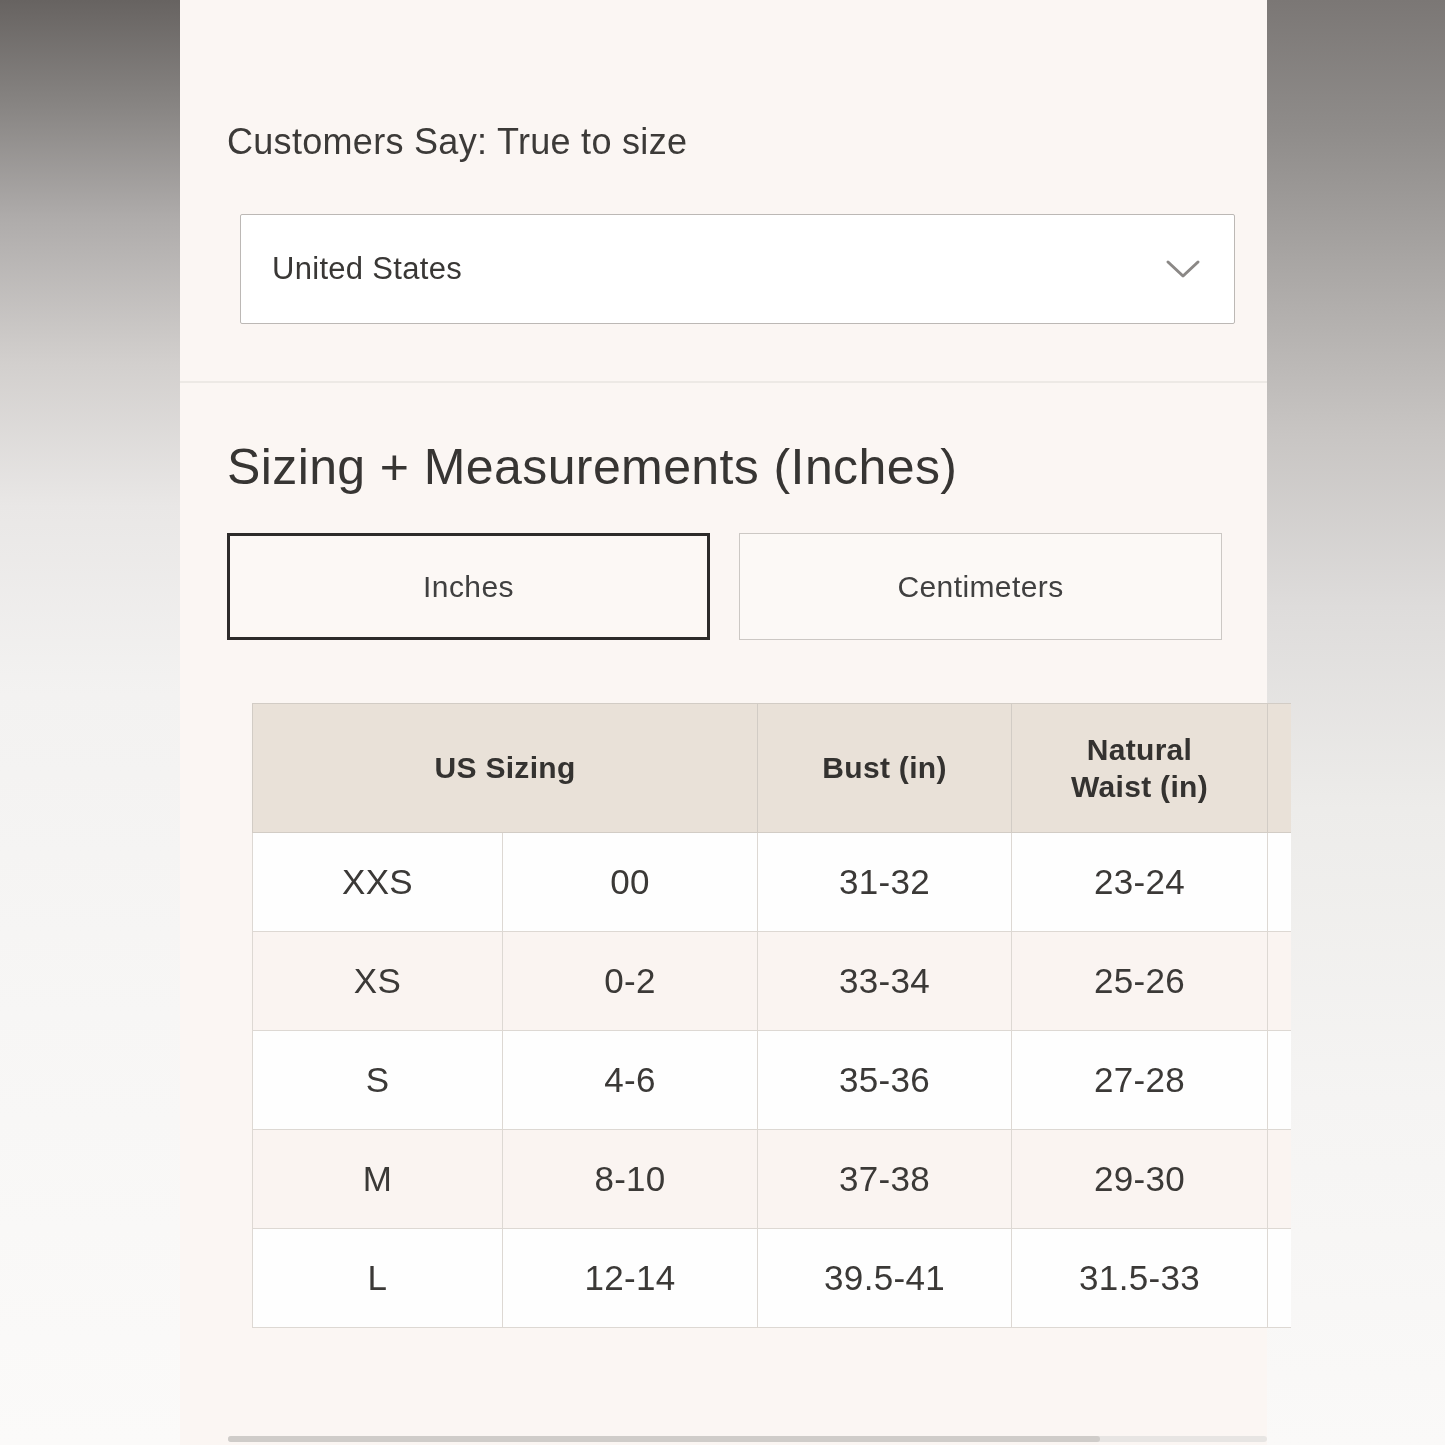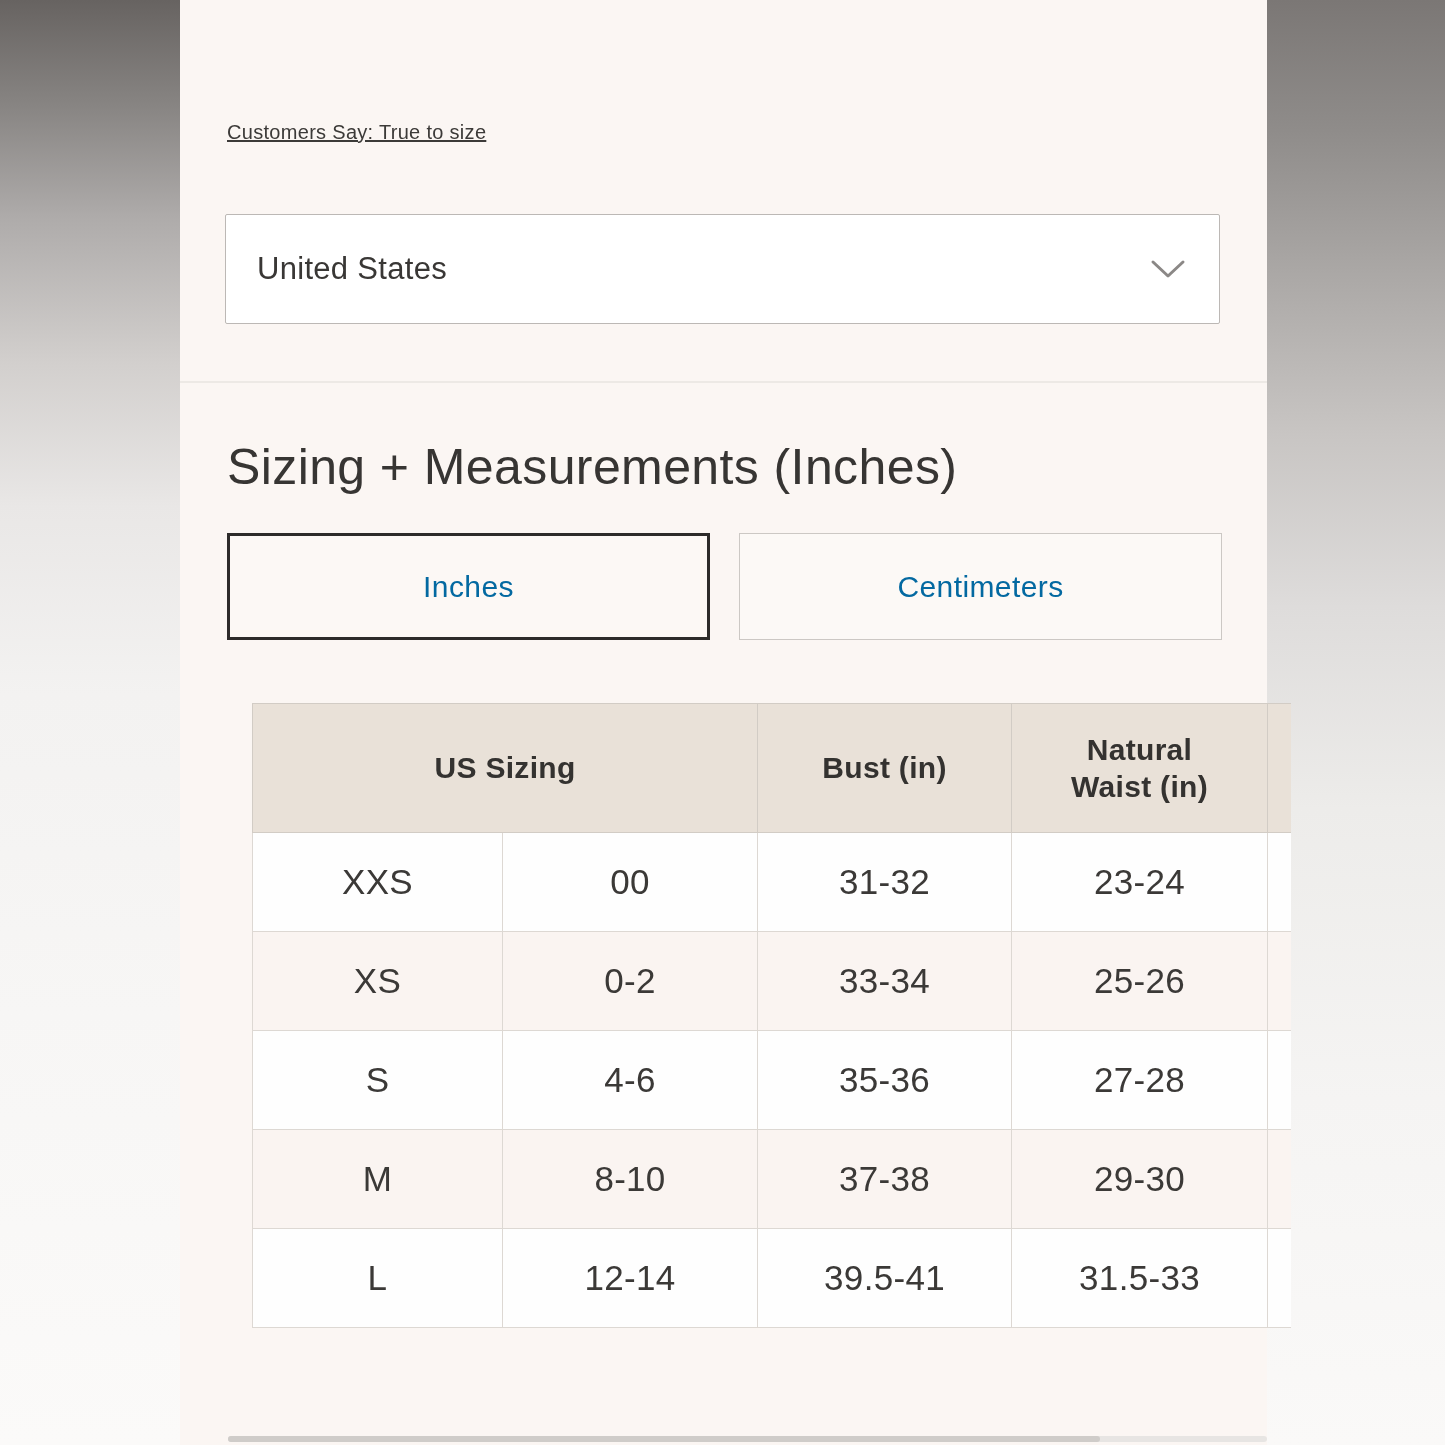--- a/index.html
+++ b/index.html
@@ -33,24 +33,24 @@
     background:#fbf6f3;
     color:#3a3836;
   }
   .section-top{position:relative;height:381px;}
   .page-title{
     position:absolute;left:47px;top:40px;
     font-size:38px;font-weight:400;letter-spacing:.5px;color:#373533;
   }
   .fit-note{
     position:absolute;left:47px;top:121px;
-    font-size:20px;font-weight:400;letter-spacing:.3px;color:#3c3a38;text-decoration:underline;
+    font-size:36px;font-weight:400;letter-spacing:.3px;color:#3c3a38;
   }
   .dropdown{
-    position:absolute;left:45px;top:214px;
+    position:absolute;left:60px;top:214px;
     width:995px;height:110px;
     background:#ffffff;
     border:1px solid #bcb8b5;
     border-radius:2px;
     box-sizing:border-box;
     display:flex;align-items:center;
     cursor:pointer;
   }
   .dropdown-value{
     margin-left:31px;
@@ -70,21 +70,21 @@
   }
   .unit-toggle{
     position:absolute;left:47px;top:150px;
     width:995px;display:flex;gap:29px;
   }
   .unit-btn{
     width:484px;height:107px;
     box-sizing:border-box;
     display:flex;align-items:center;justify-content:center;
     font-family:"Liberation Sans","DejaVu Sans",sans-serif;
-    font-size:30px;letter-spacing:.4px;color:#0369a1;
+    font-size:30px;letter-spacing:.4px;color:#404040;
     background:#fcf9f6;
     border:1px solid #ccc8c4;
     cursor:pointer;
   }
   .unit-btn.selected{
     border:3px solid #2d2b2a;
     background:#fcf8f5;
   }
   .table-wrap{
     position:absolute;left:48px;top:320px;

